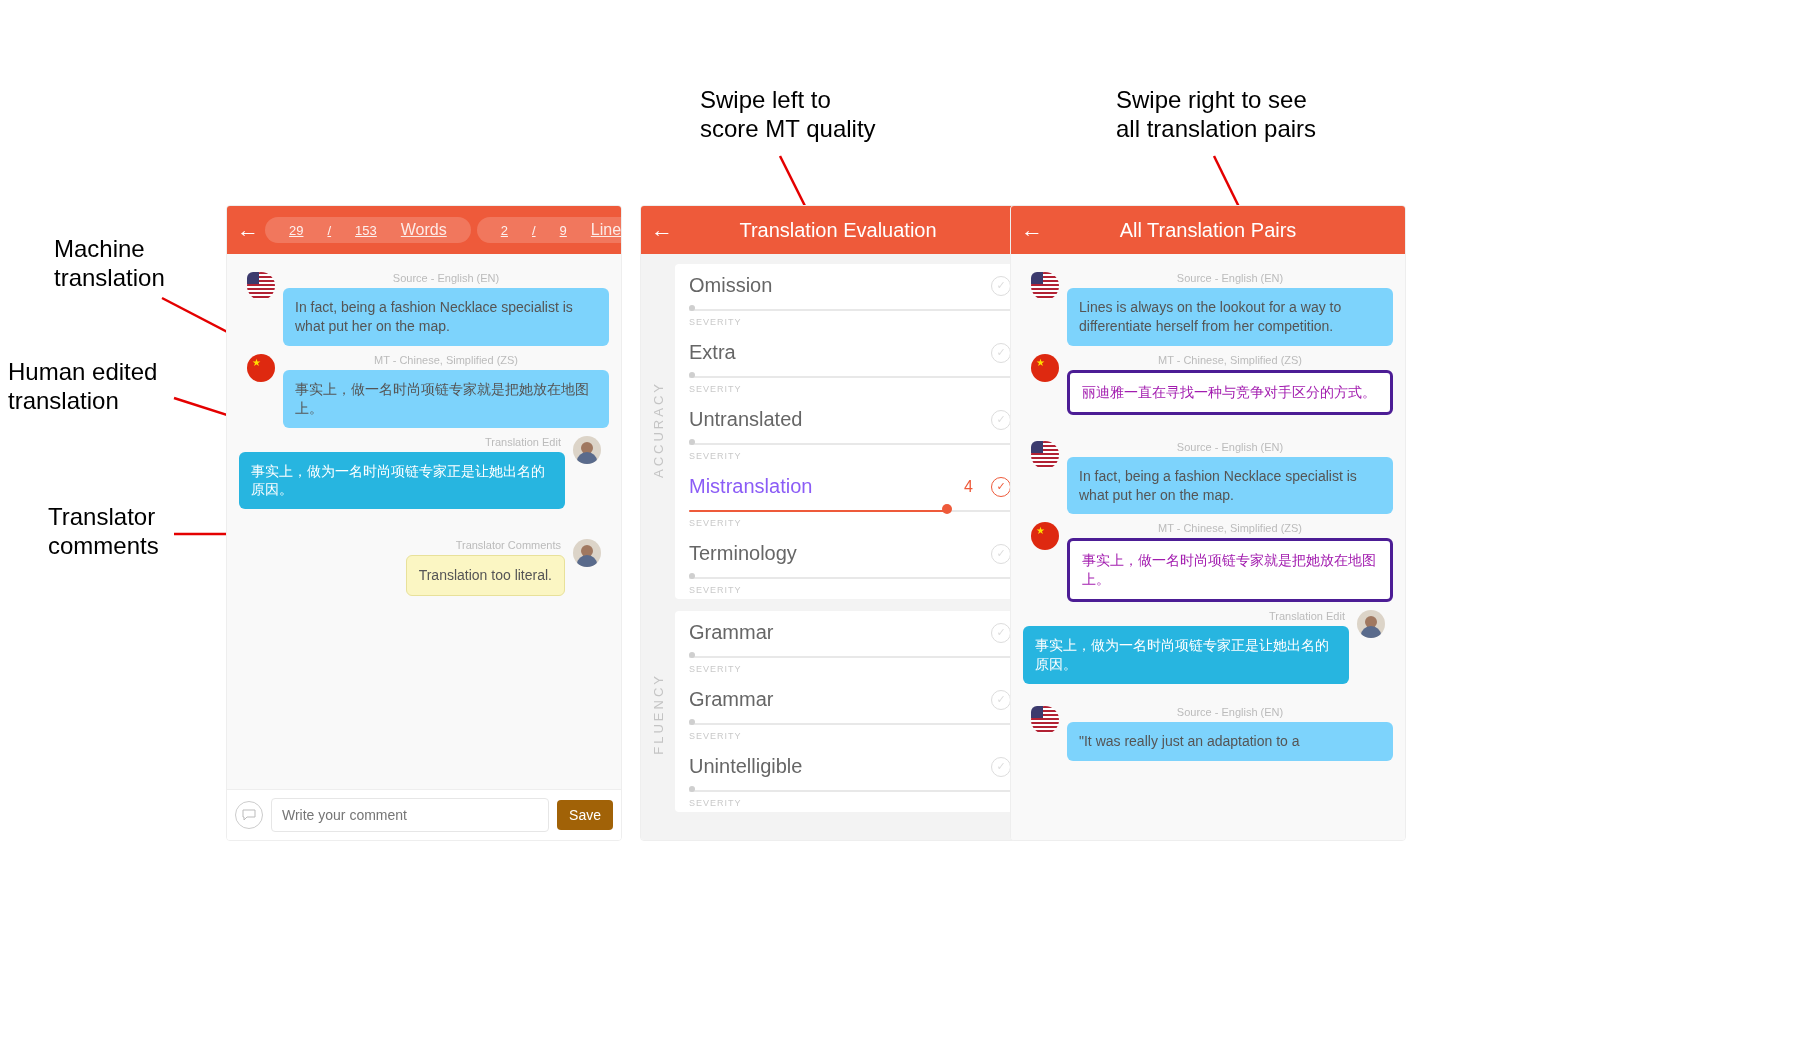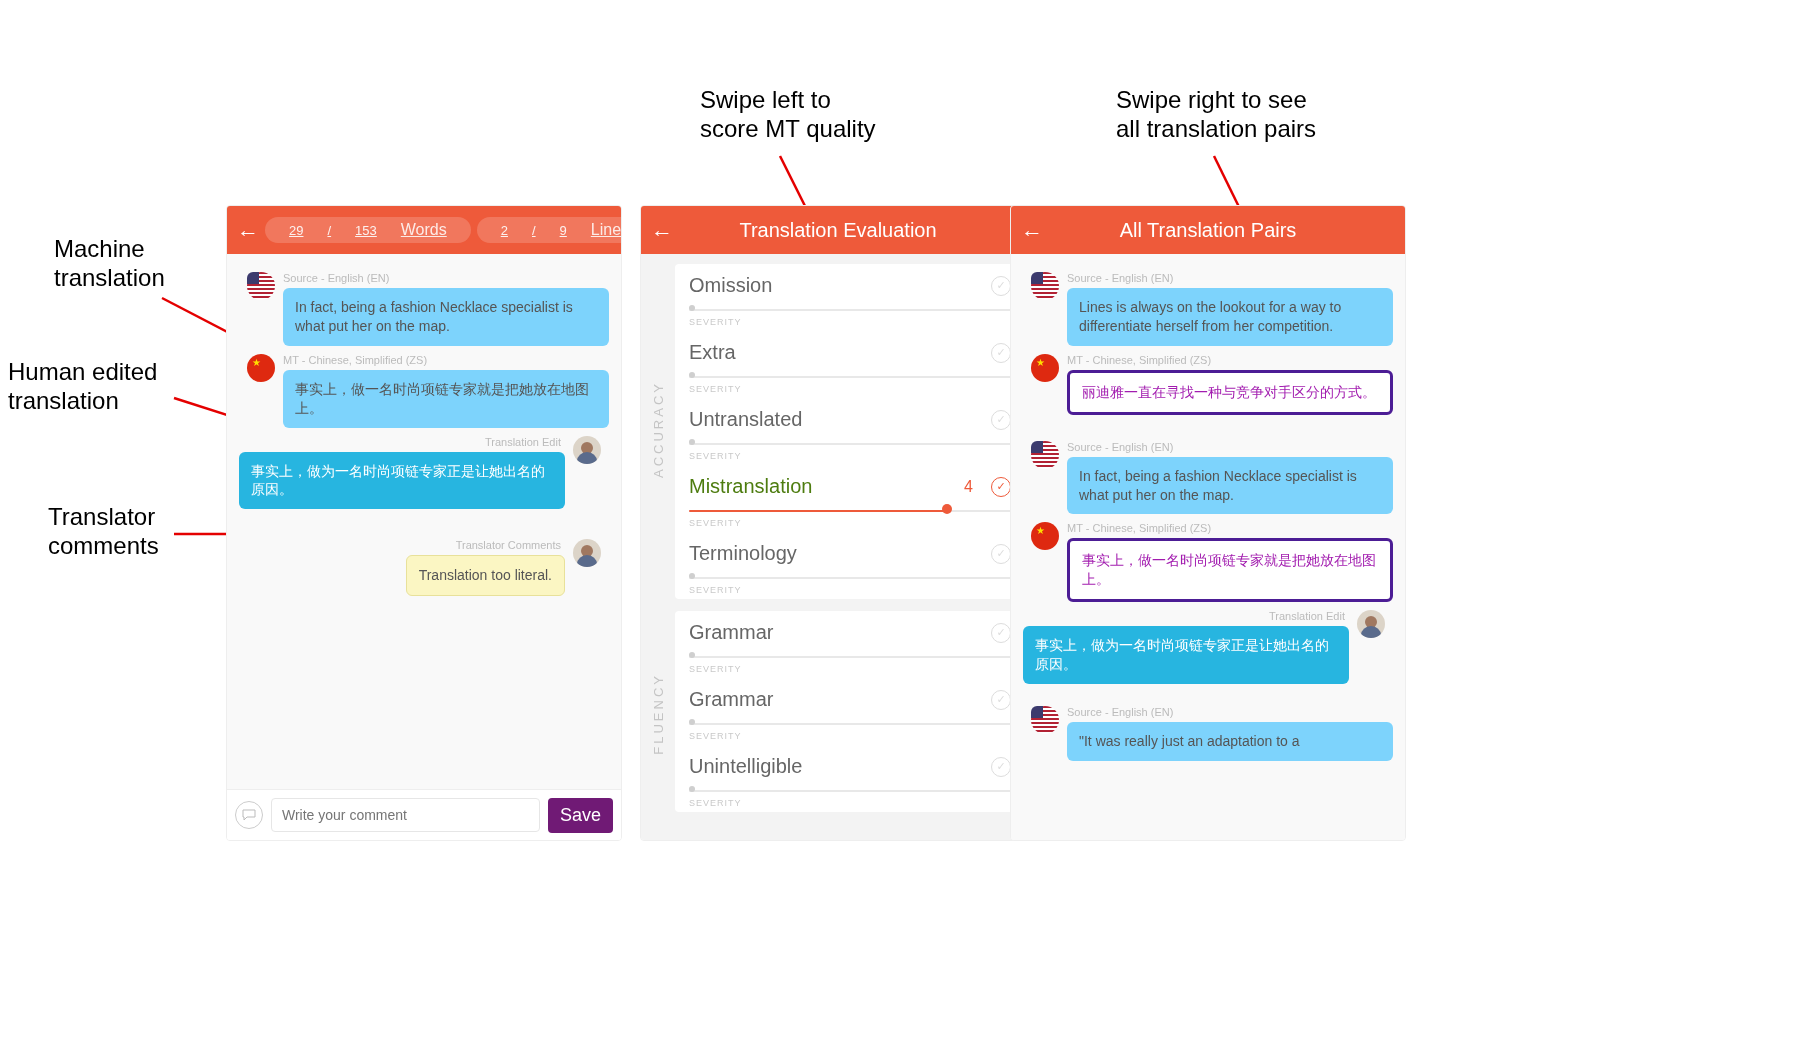--- a/index.html
+++ b/index.html
@@ -23,40 +23,40 @@
   .flag,.avatar{width:28px;height:28px;border-radius:50%;flex:0 0 28px;margin:0 8px;}
   .flag-us{background:
      repeating-linear-gradient(#B22234 0 2px,#fff 2px 4px);position:relative;}
   .flag-us::before{content:"";position:absolute;left:0;top:0;width:12px;height:12px;background:#3C3B6E;border-top-left-radius:50%;}
   .flag-cn{background:#DE2910;position:relative;}
   .flag-cn::before{content:"★";position:absolute;left:5px;top:3px;font-size:10px;color:#FFDE00;}
   .avatar-user{background:#dcd4c8;position:relative;overflow:hidden;}
   .avatar-user::before{content:"";position:absolute;left:8px;top:6px;width:12px;height:12px;border-radius:50%;background:#a07860;}
   .avatar-user::after{content:"";position:absolute;left:4px;top:16px;width:20px;height:18px;border-radius:50% 50% 0 0;background:#5a6b8c;}
   .mcol{flex:1;}
-  .msglabel{font-size:11px;color:#bbb;margin-bottom:4px;}
+  .msglabel{font-size:11px;color:#bbb;margin-bottom:4px;text-align:center;}
   .msglabel.r{text-align:right;margin-right:4px;}
   .bubble{border-radius:6px;padding:10px 12px;font-size:14px;line-height:1.35;max-width:96%;}
   .b-gray{background:#7dd3fc;color:#555;}
   .b-blue{background:#27b5e0;color:#fff;float:right;}
   .b-yellow{background:#fbf6c3;color:#555;border:1px solid #e8e19a;float:right;}
   .b-white{background:#fff;border:3px solid #4c1d95;color:#a21caf;}
   .clearfix::after{content:"";display:block;clear:both;}
   
   .footer{position:absolute;left:0;right:0;bottom:0;height:50px;background:#fff;border-top:1px solid #eee;display:flex;align-items:center;padding:0 8px;}
   .comment-ic{width:26px;height:26px;border:1px solid #ccc;border-radius:50%;display:flex;align-items:center;justify-content:center;color:#aaa;margin-right:8px;}
   .footer input{flex:1;border:1px solid #e6e6e6;border-radius:4px;padding:8px 10px;font-size:14px;color:#777;}
-  .save{margin-left:8px;padding:7px 12px;border-radius:4px;background:#701a75;color:#fff;font-size:18px;}
+  .save{margin-left:8px;padding:7px 12px;border-radius:4px;background:#a16207;color:#fff;font-size:14px;}
   .category{width:34px;display:flex;align-items:center;justify-content:center;color:#c4c4c4;letter-spacing:3px;font-size:13px;}
   .category span{writing-mode:vertical-rl;transform:rotate(180deg);}
   .list{flex:1;background:#fff;margin:10px 10px 10px 0;border-radius:4px;}
   .item{padding:10px 14px 4px 14px;}
   .irow{display:flex;align-items:center;justify-content:space-between;}
   .iname{font-size:20px;color:#666;}
-  .iname.hot{color:#4d7c0f;}
+  .iname.hot{color:#8b5cf6;}
   .iscore{color:#EE5A3A;font-size:16px;margin-right:18px;}
   .check{width:18px;height:18px;border:1.5px solid #ddd;border-radius:50%;display:flex;align-items:center;justify-content:center;color:#ddd;font-size:11px;}
   .check.hot{border-color:#EE5A3A;color:#EE5A3A;}
   .slider{position:relative;height:6px;margin:10px 0 4px 0;}
   .track{position:absolute;left:0;right:0;top:2px;height:2px;background:#e8e8e8;border-radius:2px;}
   .fill{position:absolute;left:0;top:2px;height:2px;background:#EE5A3A;border-radius:2px;}
   .dot{position:absolute;top:-2px;width:6px;height:6px;border-radius:50%;background:#cfcfcf;}
   .dot.hot{width:10px;height:10px;top:-4px;background:#EE5A3A;}
   .sev{font-size:9px;letter-spacing:1px;color:#c9c9c9;margin-top:2px;}
   

